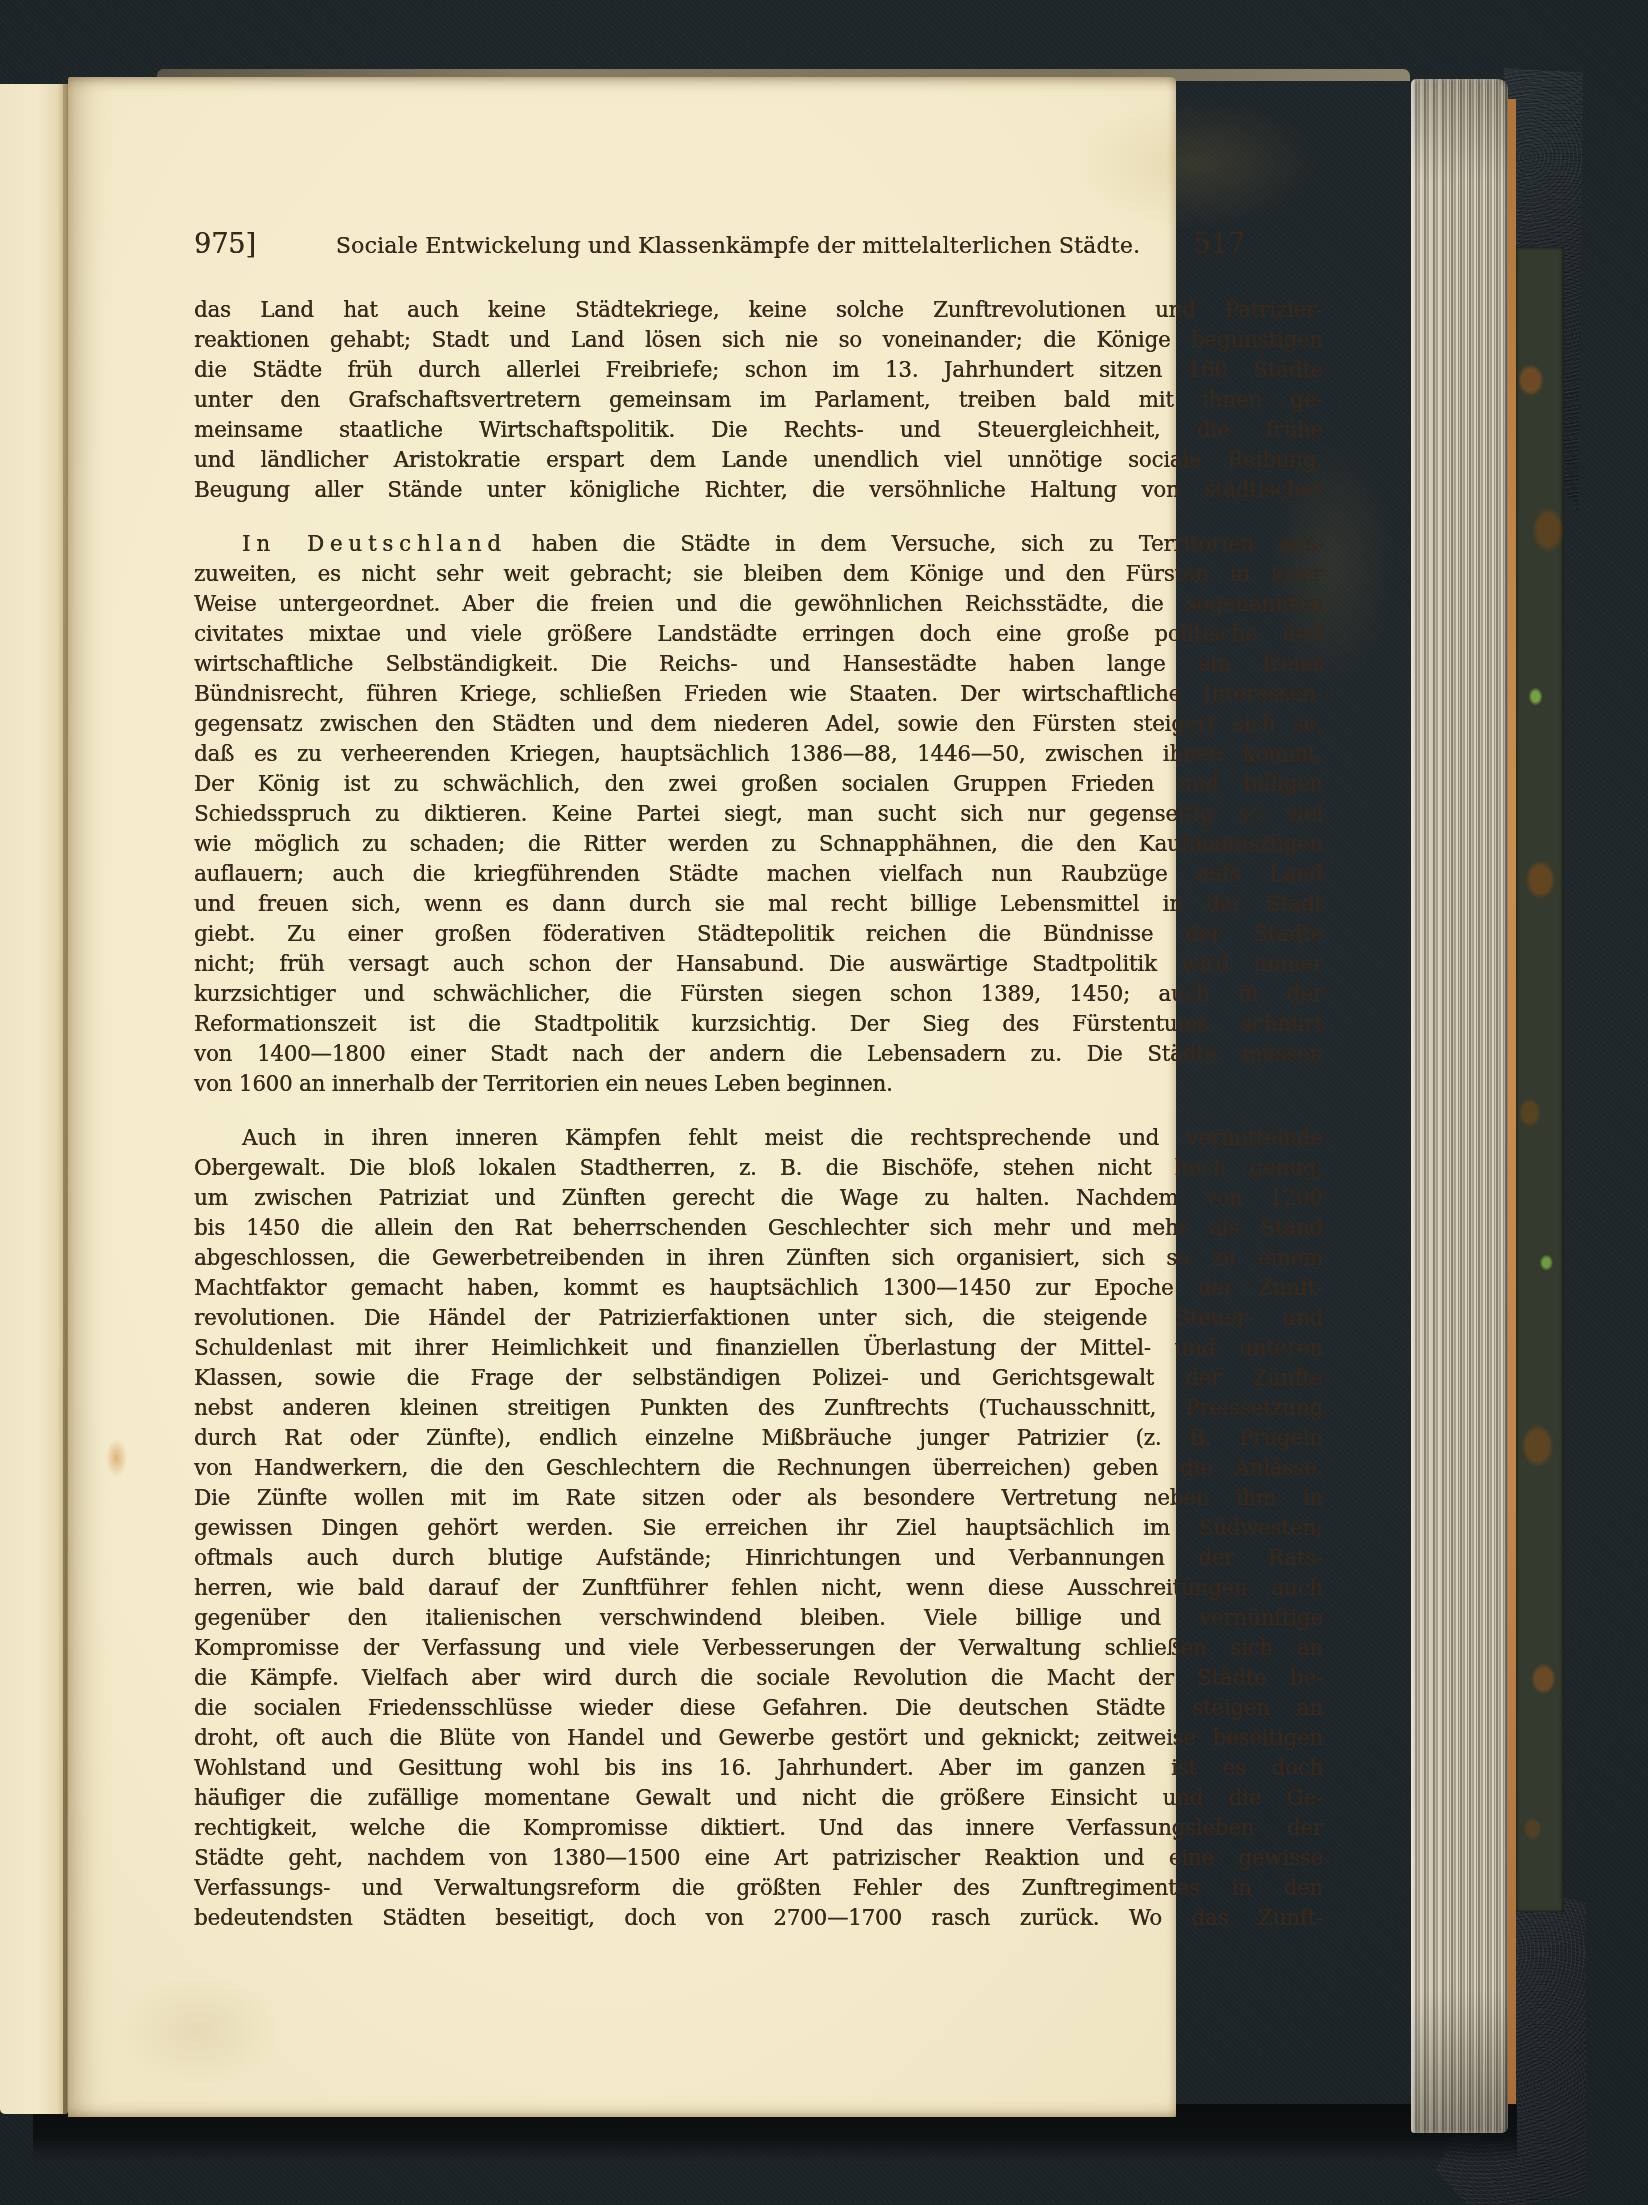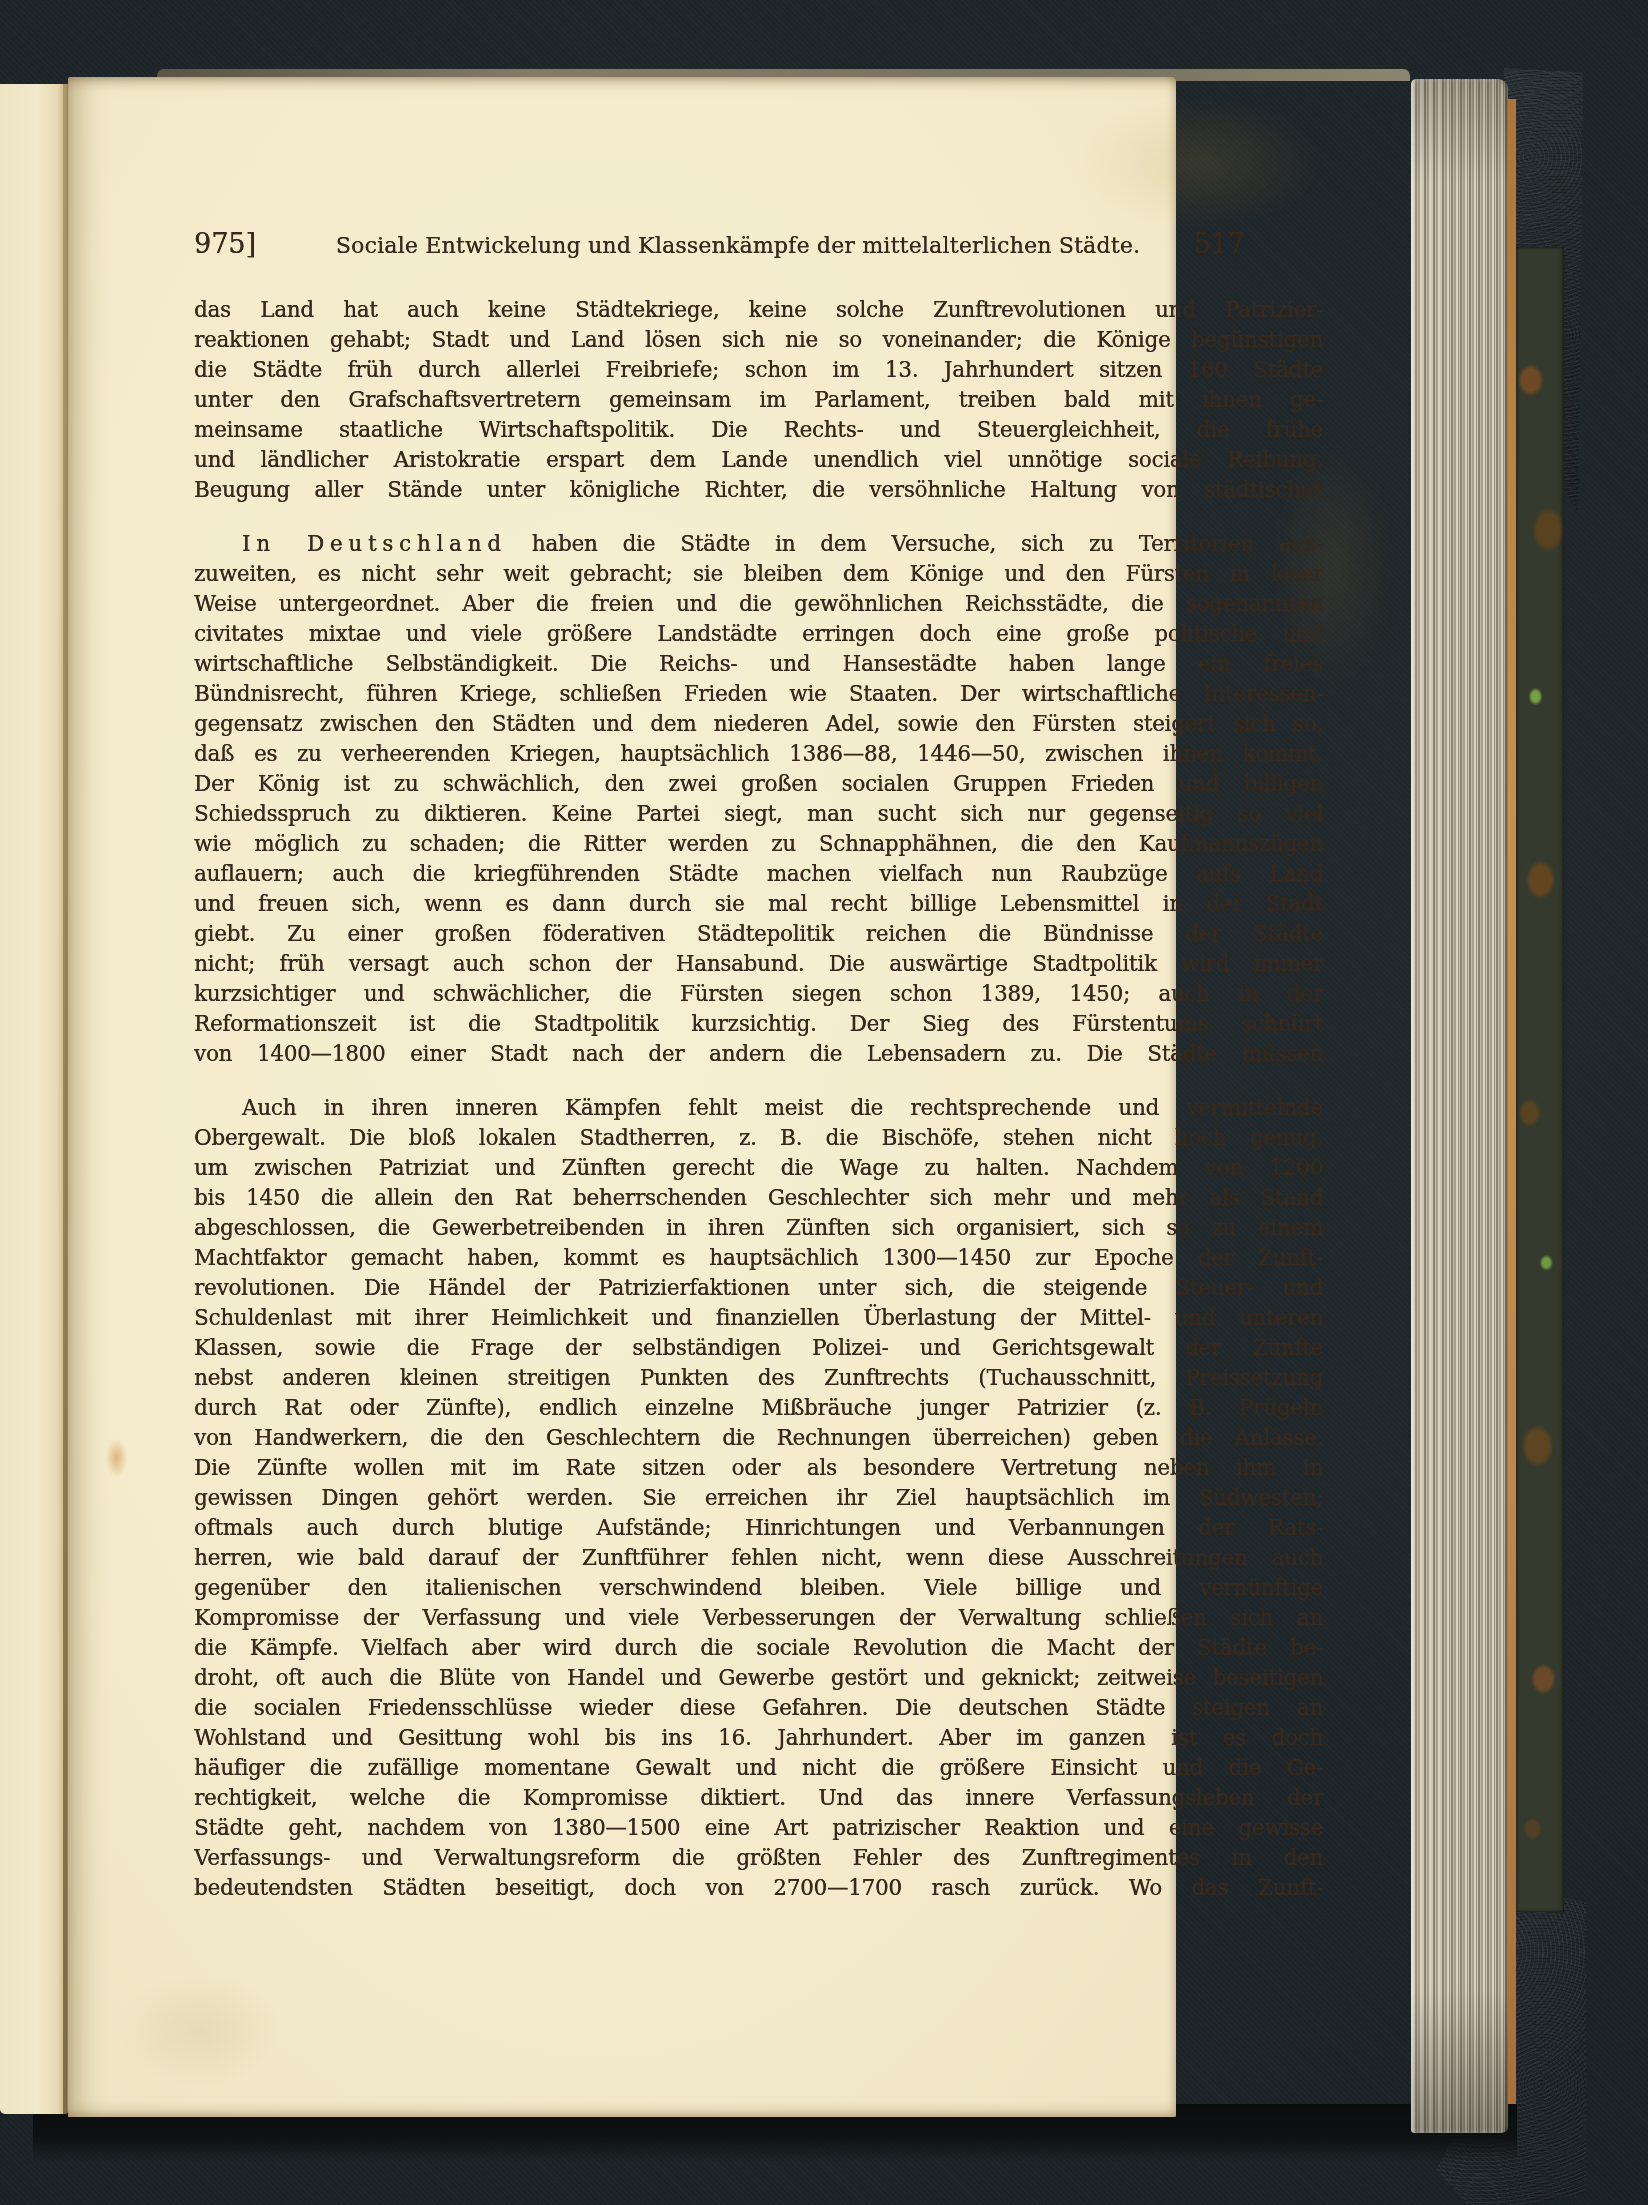--- a/index.html
+++ b/index.html
@@ -173,41 +173,42 @@
       <div class="line">Der König ist zu schwächlich, den zwei großen socialen Gruppen Frieden und billigen</div>
       <div class="line">Schiedsspruch zu diktieren. Keine Partei siegt, man sucht sich nur gegenseitig so viel</div>
       <div class="line">wie möglich zu schaden; die Ritter werden zu Schnapphähnen, die den Kaufmannszügen</div>
       <div class="line">auflauern; auch die kriegführenden Städte machen vielfach nun Raubzüge aufs Land</div>
       <div class="line">und freuen sich, wenn es dann durch sie mal recht billige Lebensmittel in der Stadt</div>
       <div class="line">giebt. Zu einer großen föderativen Städtepolitik reichen die Bündnisse der Städte</div>
       <div class="line">nicht; früh versagt auch schon der Hansabund. Die auswärtige Stadtpolitik wird immer</div>
       <div class="line">kurzsichtiger und schwächlicher, die Fürsten siegen schon 1389, 1450; auch in der</div>
       <div class="line">Reformationszeit ist die Stadtpolitik kurzsichtig. Der Sieg des Fürstentums schnürt</div>
       <div class="line">von 1400—1800 einer Stadt nach der andern die Lebensadern zu. Die Städte müssen</div>
+      <div class="line nostretch">von 1600 an innerhalb der Territorien ein neues Leben beginnen.</div>
       <div class="line indent">Auch in ihren inneren Kämpfen fehlt meist die rechtsprechende und vermittelnde</div>
       <div class="line">Obergewalt. Die bloß lokalen Stadtherren, z. B. die Bischöfe, stehen nicht hoch genug,</div>
       <div class="line">um zwischen Patriziat und Zünften gerecht die Wage zu halten. Nachdem von 1200</div>
       <div class="line">bis 1450 die allein den Rat beherrschenden Geschlechter sich mehr und mehr als Stand</div>
       <div class="line">abgeschlossen, die Gewerbetreibenden in ihren Zünften sich organisiert, sich so zu einem</div>
       <div class="line">Machtfaktor gemacht haben, kommt es hauptsächlich 1300—1450 zur Epoche der Zunft-</div>
       <div class="line">revolutionen. Die Händel der Patrizierfaktionen unter sich, die steigende Steuer- und</div>
       <div class="line">Schuldenlast mit ihrer Heimlichkeit und finanziellen Überlastung der Mittel- und unteren</div>
       <div class="line">Klassen, sowie die Frage der selbständigen Polizei- und Gerichtsgewalt der Zünfte</div>
       <div class="line">nebst anderen kleinen streitigen Punkten des Zunftrechts (Tuchausschnitt, Preissetzung</div>
       <div class="line">durch Rat oder Zünfte), endlich einzelne Mißbräuche junger Patrizier (z. B. Prügeln</div>
       <div class="line">von Handwerkern, die den Geschlechtern die Rechnungen überreichen) geben die Anlässe.</div>
       <div class="line">Die Zünfte wollen mit im Rate sitzen oder als besondere Vertretung neben ihm in</div>
       <div class="line">gewissen Dingen gehört werden. Sie erreichen ihr Ziel hauptsächlich im Südwesten;</div>
       <div class="line">oftmals auch durch blutige Aufstände; Hinrichtungen und Verbannungen der Rats-</div>
       <div class="line">herren, wie bald darauf der Zunftführer fehlen nicht, wenn diese Ausschreitungen auch</div>
       <div class="line">gegenüber den italienischen verschwindend bleiben. Viele billige und vernünftige</div>
       <div class="line">Kompromisse der Verfassung und viele Verbesserungen der Verwaltung schließen sich an</div>
       <div class="line">die Kämpfe. Vielfach aber wird durch die sociale Revolution die Macht der Städte be-</div>
+      <div class="line">die socialen Friedensschlüsse wieder diese Gefahren. Die deutschen Städte steigen an</div>
       <div class="line">droht, oft auch die Blüte von Handel und Gewerbe gestört und geknickt; zeitweise beseitigen</div>
-      <div class="line">die socialen Friedensschlüsse wieder diese Gefahren. Die deutschen Städte steigen an</div>
       <div class="line">Wohlstand und Gesittung wohl bis ins 16. Jahrhundert. Aber im ganzen ist es doch</div>
       <div class="line">häufiger die zufällige momentane Gewalt und nicht die größere Einsicht und die Ge-</div>
       <div class="line">rechtigkeit, welche die Kompromisse diktiert. Und das innere Verfassungsleben der</div>
       <div class="line">Städte geht, nachdem von 1380—1500 eine Art patrizischer Reaktion und eine gewisse</div>
       <div class="line">Verfassungs- und Verwaltungsreform die größten Fehler des Zunftregimentes in den</div>
       <div class="line">bedeutendsten Städten beseitigt, doch von 2700—1700 rasch zurück. Wo das Zunft-</div>
     </div>
 </div>
 
 

